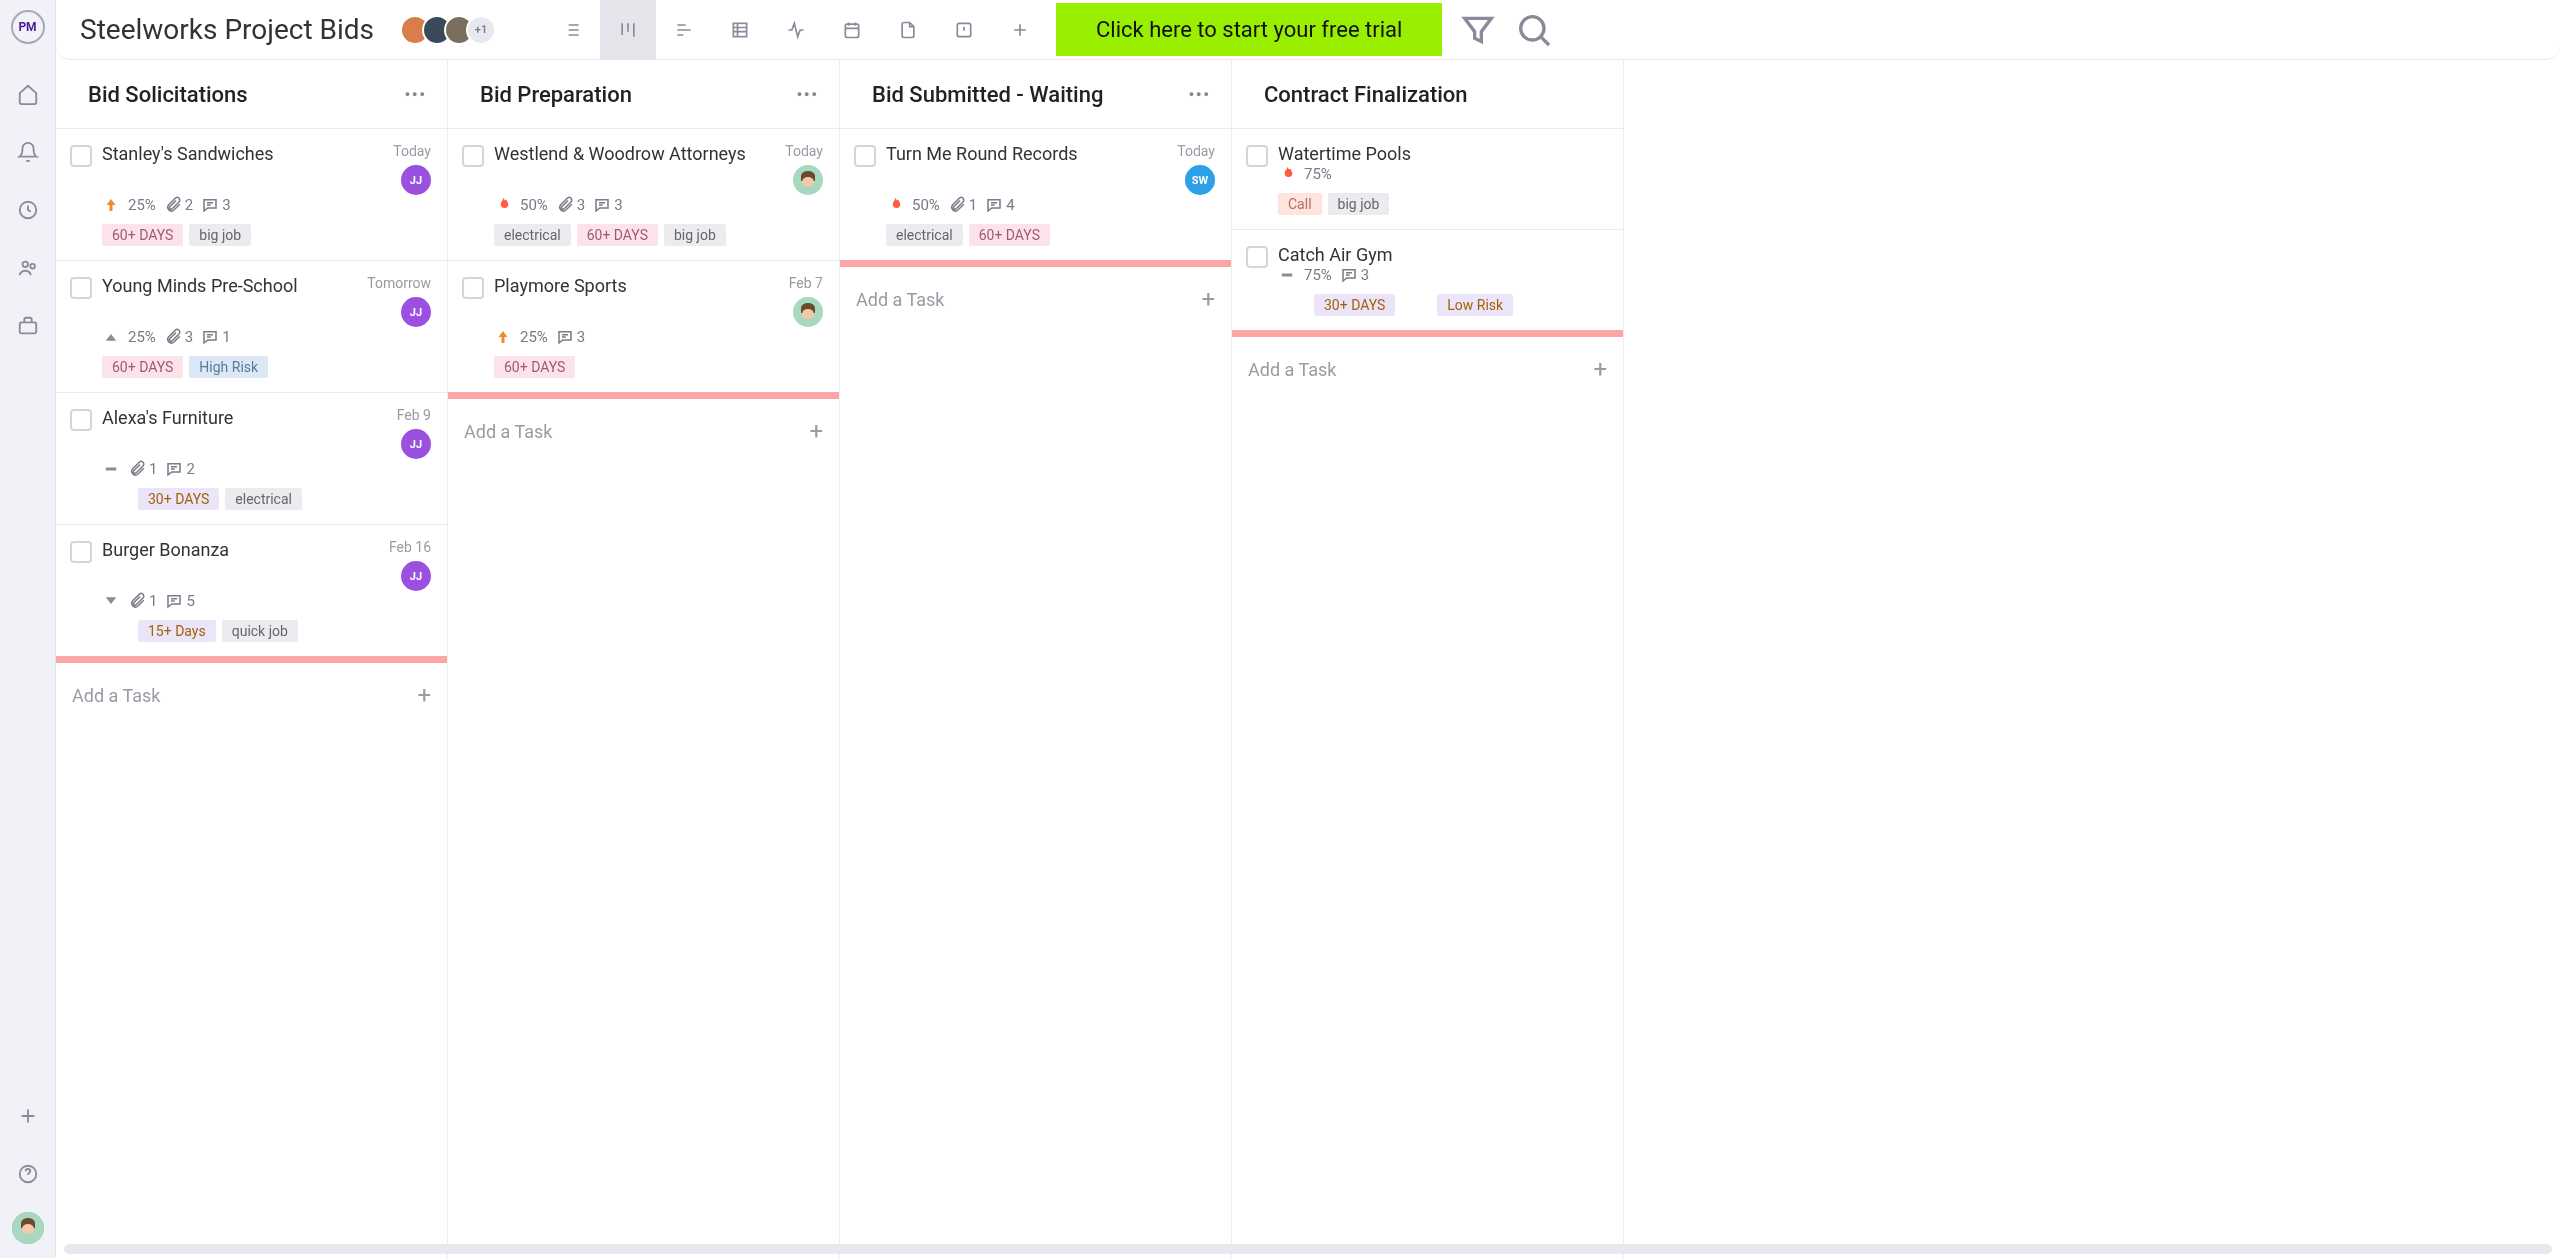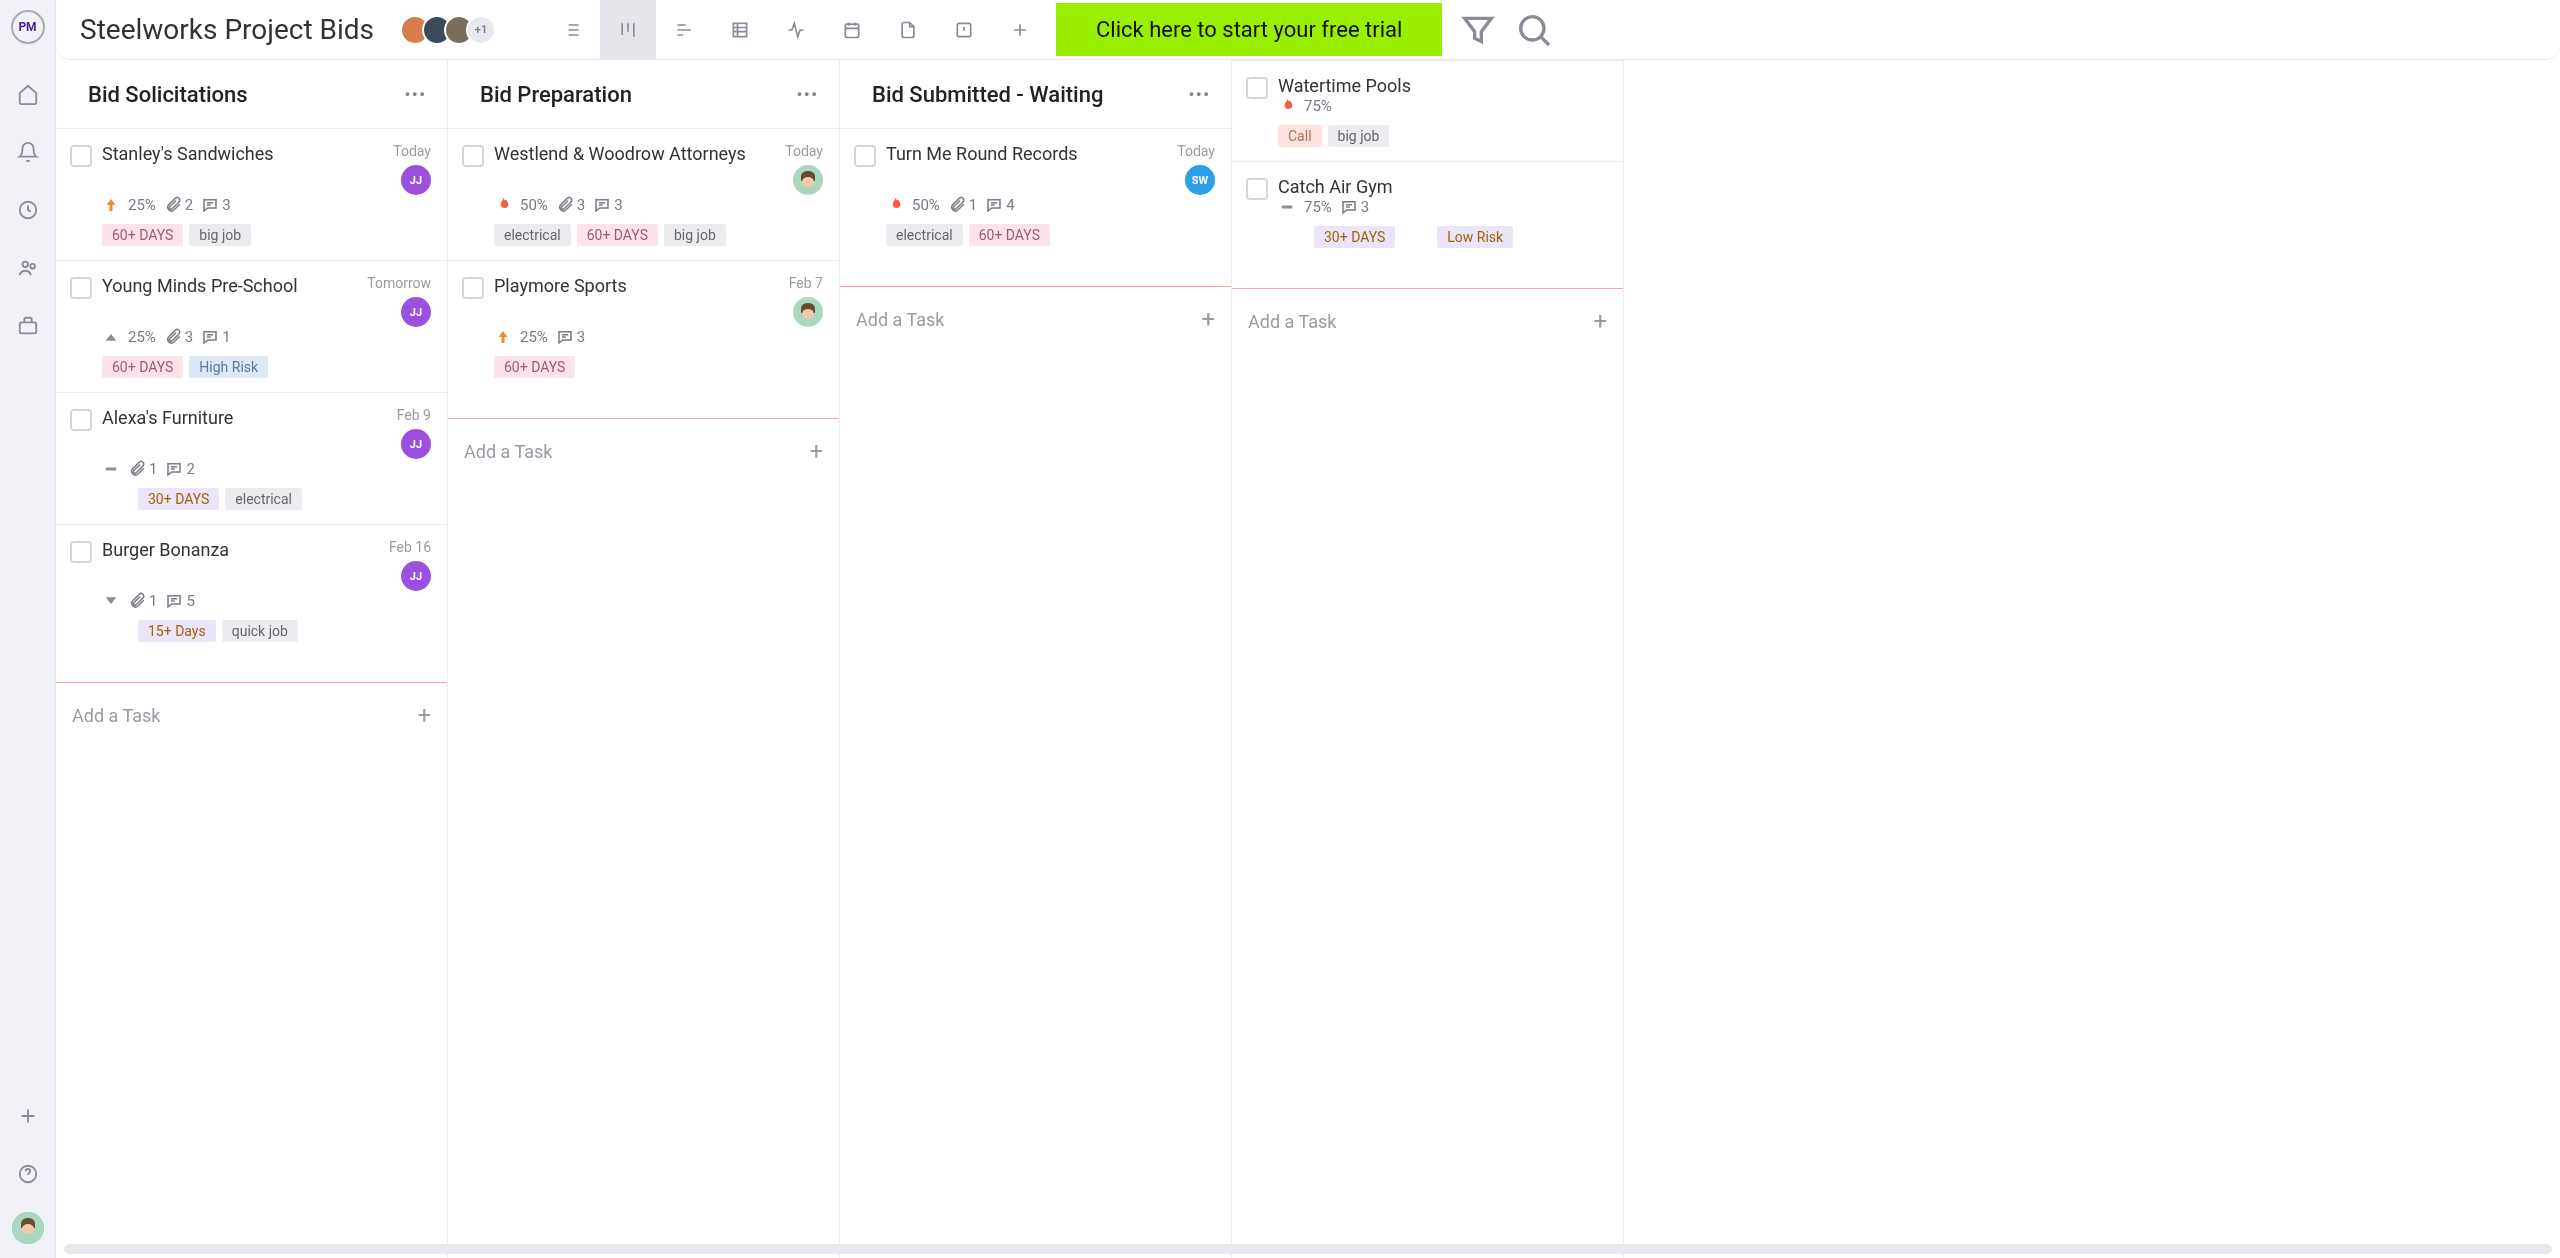--- a/index.html
+++ b/index.html
@@ -52,21 +52,21 @@
 .card-stats { display: flex; align-items: center; gap: 8px; margin-top: 1px; color: #7a7a88; font-size: 15px; }
 .stat { display: flex; align-items: center; gap: 3px; }
 .stat svg { width: 18px; height: 18px; }
 .card-tags { display: flex; flex-wrap: wrap; gap: 6px; margin-top: 10px; }
 .tag { font-size: 14px; padding: 3px 10px; border-radius: 2px; background: #ececf0; color: #666; }
 .tag.pink { background: #fbe2eb; color: #a05a75; }
 .tag.lav { background: #ece5fa; color: #a16207; margin-left: 36px; }
 .tag.blue { background: #dce8f5; color: #5a7a9a; }
 .tag.salmon { background: #fde4df; color: #b5705f; }
 
-.add-task { border-top: 1px solid #fca5a5; padding: 18px 16px; display: flex; align-items: center; justify-content: space-between; color: #9a9aa5; cursor: pointer; margin-top: 26px; }
+.add-task { border-top: 7px solid #fca5a5; padding: 18px 16px; display: flex; align-items: center; justify-content: space-between; color: #9a9aa5; cursor: pointer; }
 .add-task-text { font-size: 18px; }
 .plus-icon { font-size: 24px; color: #9a9aa5; }
 
 .priority-icon { width: 18px; height: 18px; display: flex; align-items: center; justify-content: center; }
 
 
 .face { width:100%; height:100%; background:#a8d8bf; position:relative; }
 .face::before { content:""; position:absolute; top:6px; left:50%; transform:translateX(-50%); width:14px; height:10px; background:#6b4a2f; border-radius:50% 50% 0 0; }
 .face::after { content:""; position:absolute; top:12px; left:50%; transform:translateX(-50%); width:12px; height:10px; background:#f4c9a8; border-radius:50%; }
 
@@ -488,20 +488,23 @@
                 </div>
               </div>
             </div>
           </div>
           <div class="add-task">
             <span class="add-task-text">Add a Task</span>
             <span class="plus-icon">+</span>
           </div>
         </div>
         <div class="column">
+          <div class="column-header">
+            <div class="column-title">Contract Finalization</div>
+          </div>
           <div class="cards">
             <div class="card">
               <div class="card-check"></div>
               <div class="card-body">
                 <div class="card-top">
                   <div class="card-title">Watertime Pools</div>
                   <div class="card-meta-right"></div>
                 </div>
                 <div class="card-stats">
                   <span class="priority-icon">

